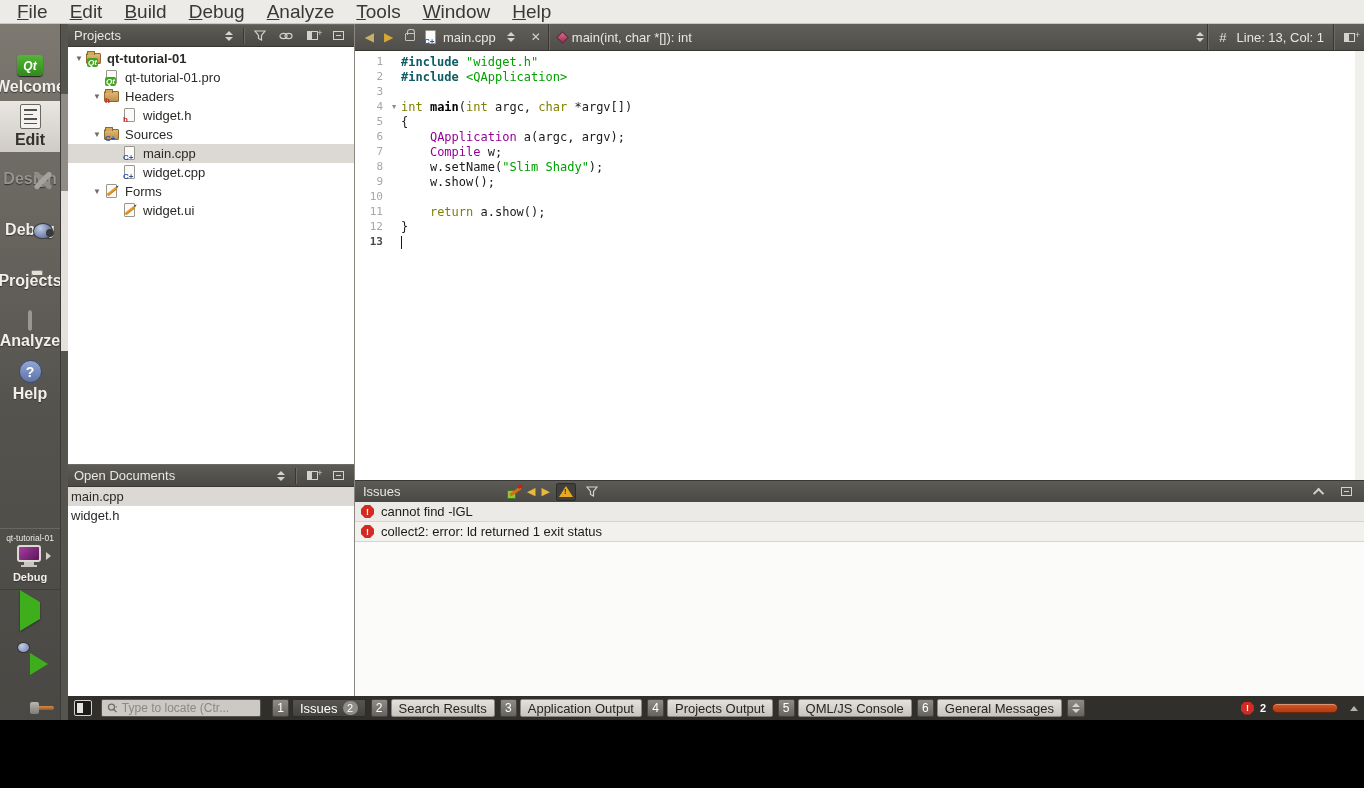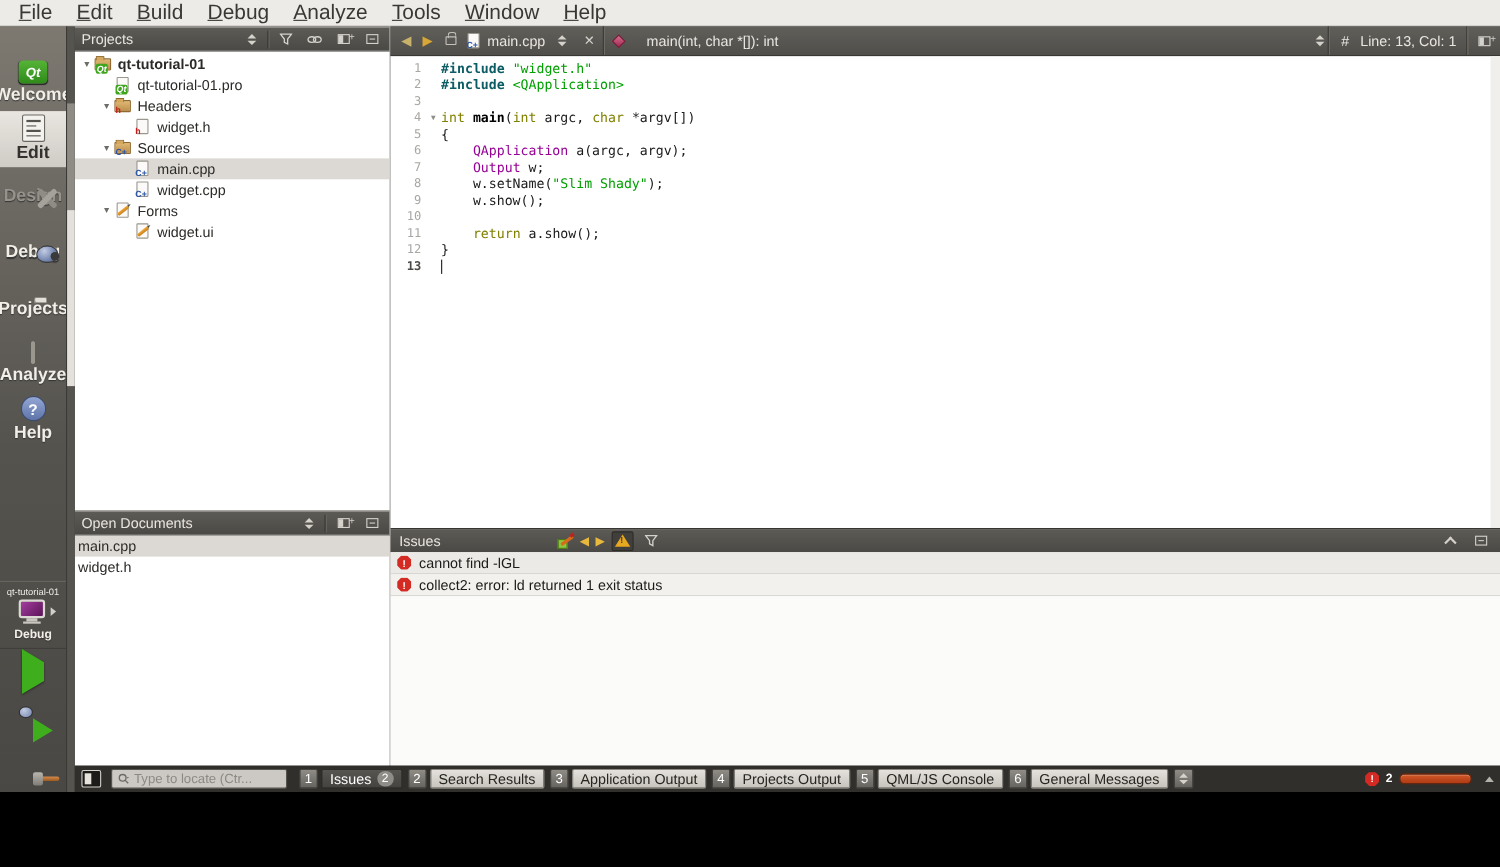--- a/index.html
+++ b/index.html
@@ -115,21 +115,21 @@
 .editor-col{flex:1;display:flex;flex-direction:column;min-width:0;}
 .editor-toolbar{height:27px;flex:none;background:linear-gradient(#615f5a,#504e4a);border-bottom:1px solid #393733;display:flex;align-items:center;color:#e9e6e0;}
 .nav-arrows{width:48px;flex:none;display:flex;align-items:center;justify-content:center;gap:10px;}
 .goldarrow{font-size:12px;color:#d8a735;cursor:pointer;}
 .goldarrow.back{color:#c8b26a;}
 .lock{width:10px;height:8px;border:1px solid #c5c2bc;border-radius:1px;position:relative;margin:0 8px 0 2px;}
 .lock:before{content:"";position:absolute;left:1px;top:-5px;width:6px;height:5px;border:1px solid #c5c2bc;border-bottom:none;border-radius:3px 3px 0 0;}
 .doc-select{display:flex;align-items:center;gap:7px;cursor:pointer;padding:0 4px;}
 .doc-select .fname{font-size:13px;}
 .tb-close{font-size:12px;color:#d5d2cc;padding:0 8px;cursor:pointer;}
-.sym-select{display:flex;align-items:center;gap:21px;cursor:pointer;border-left:1px solid #6e6b65;box-shadow:-1px 0 0 #393733;padding:0 8px;height:100%;}
+.sym-select{display:flex;align-items:center;gap:5px;cursor:pointer;border-left:1px solid #6e6b65;box-shadow:-1px 0 0 #393733;padding:0 8px;height:100%;}
 .diamond{width:9px;height:9px;background:linear-gradient(135deg,#d4728f,#a32552);transform:rotate(45deg);border:1px solid #7e1c3e;flex:none;}
 .sym-label{font-size:13px;white-space:nowrap;overflow:hidden;text-overflow:ellipsis;max-width:360px;}
 .tb-right{margin-left:auto;display:flex;align-items:center;height:100%;}
 .linecol{display:flex;align-items:center;gap:10px;font-size:13px;padding:0 10px;border-left:1px solid #6e6b65;box-shadow:-1px 0 0 #393733;height:100%;}
 .splitbtn{height:100%;display:flex;align-items:center;padding:0 9px;border-left:1px solid #6e6b65;box-shadow:-1px 0 0 #393733;cursor:pointer;}
 
 
 .code-area{flex:1;background:#fff;display:flex;flex-direction:column;overflow:hidden;position:relative;padding-top:3px;border-right:9px solid #f1efec;}
 .code-line{height:15px;display:flex;align-items:center;font-family:"DejaVu Sans Mono",monospace;font-size:12px;flex:none;}
 .code-line .ln{width:32px;flex:none;text-align:right;color:#a9a7a3;font-size:11px;padding-right:4px;}
@@ -465,21 +465,21 @@
                 <span class="ctext"><span>{</span></span>
               </div>
               <div class="code-line">
                 <span class="ln">6</span>
                 <span class="foldcol"></span>
                 <span class="ctext"><span>    </span><span class="tok-type">QApplication</span><span> a(argc, argv);</span></span>
               </div>
               <div class="code-line">
                 <span class="ln">7</span>
                 <span class="foldcol"></span>
-                <span class="ctext"><span>    </span><span class="tok-type">Output</span><span> w;</span></span>
+                <span class="ctext"><span>    </span><span class="tok-type">Compile</span><span> w;</span></span>
               </div>
               <div class="code-line">
                 <span class="ln">8</span>
                 <span class="foldcol"></span>
                 <span class="ctext"><span>    w.setName(</span><span class="tok-str">"Slim Shady"</span><span>);</span></span>
               </div>
               <div class="code-line">
                 <span class="ln">9</span>
                 <span class="foldcol"></span>
                 <span class="ctext"><span>    w.show();</span></span>

